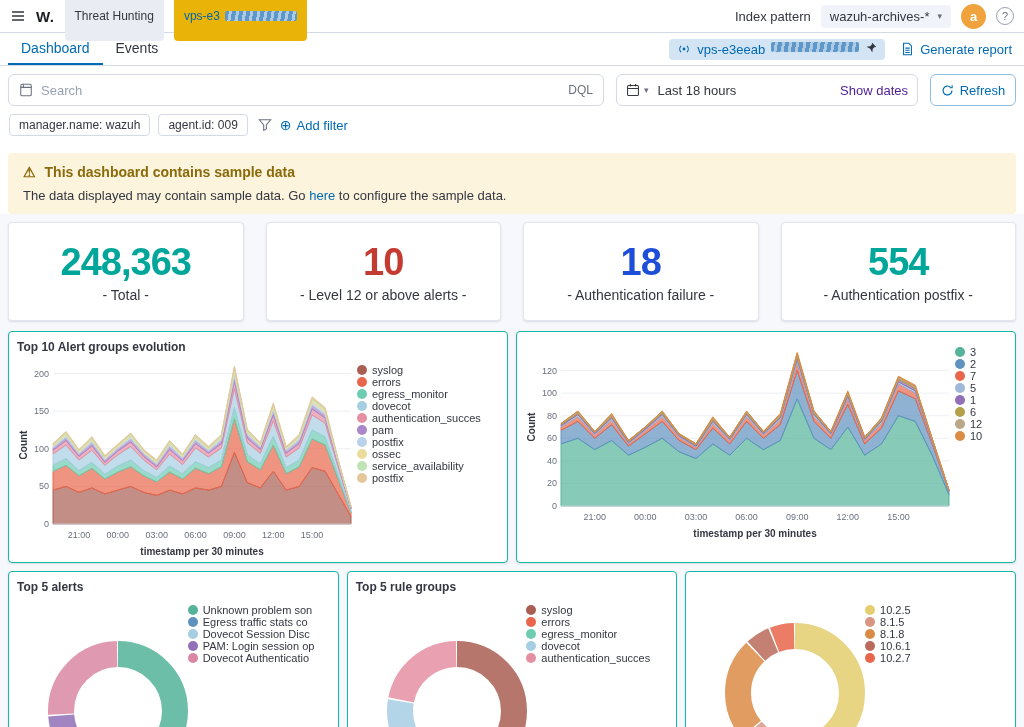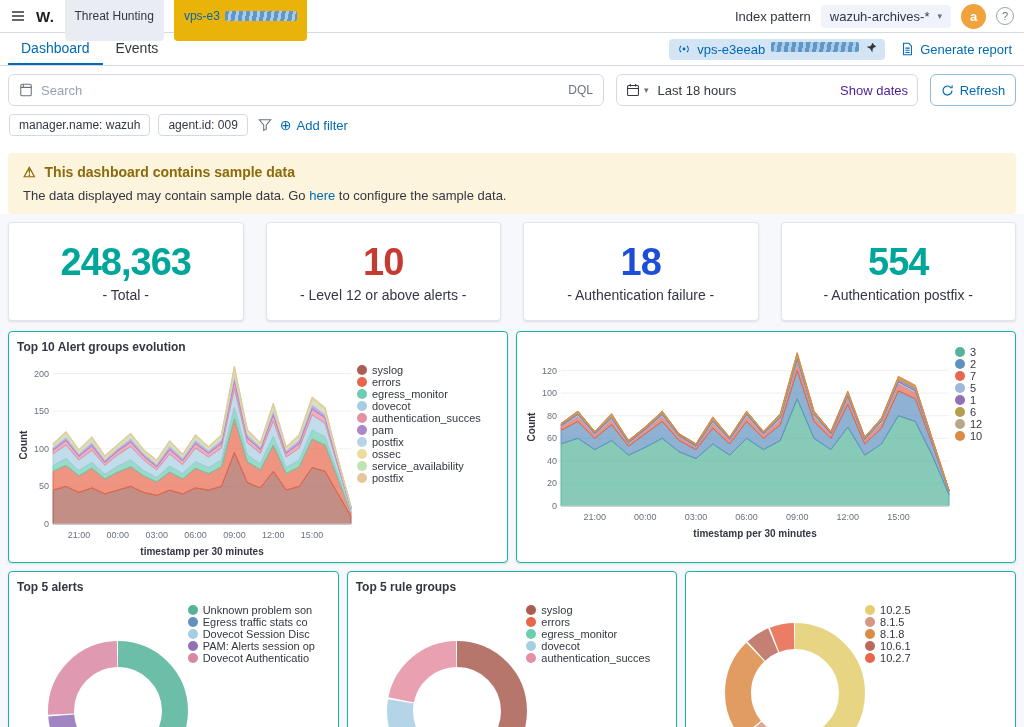--- a/index.html
+++ b/index.html
@@ -381,21 +381,21 @@
           <div class="legend-item">
             <span class="dot" style="background: rgb(96, 146, 192);"></span>
             <span>Egress traffic stats co</span>
           </div>
           <div class="legend-item">
             <span class="dot" style="background: rgb(166, 206, 227);"></span>
             <span>Dovecot Session Disc</span>
           </div>
           <div class="legend-item">
             <span class="dot" style="background: rgb(145, 112, 184);"></span>
-            <span>PAM: Alerts session op</span>
+            <span>PAM: Login session op</span>
           </div>
           <div class="legend-item">
             <span class="dot" style="background: rgb(217, 135, 162);"></span>
             <span>Dovecot Authenticatio</span>
           </div>
         </div>
     </div>
     <div class="panel pie-panel">
       <h3 class="panel-title">Top 5 rule groups</h3>
       <svg class="donut" width="150" height="150">

